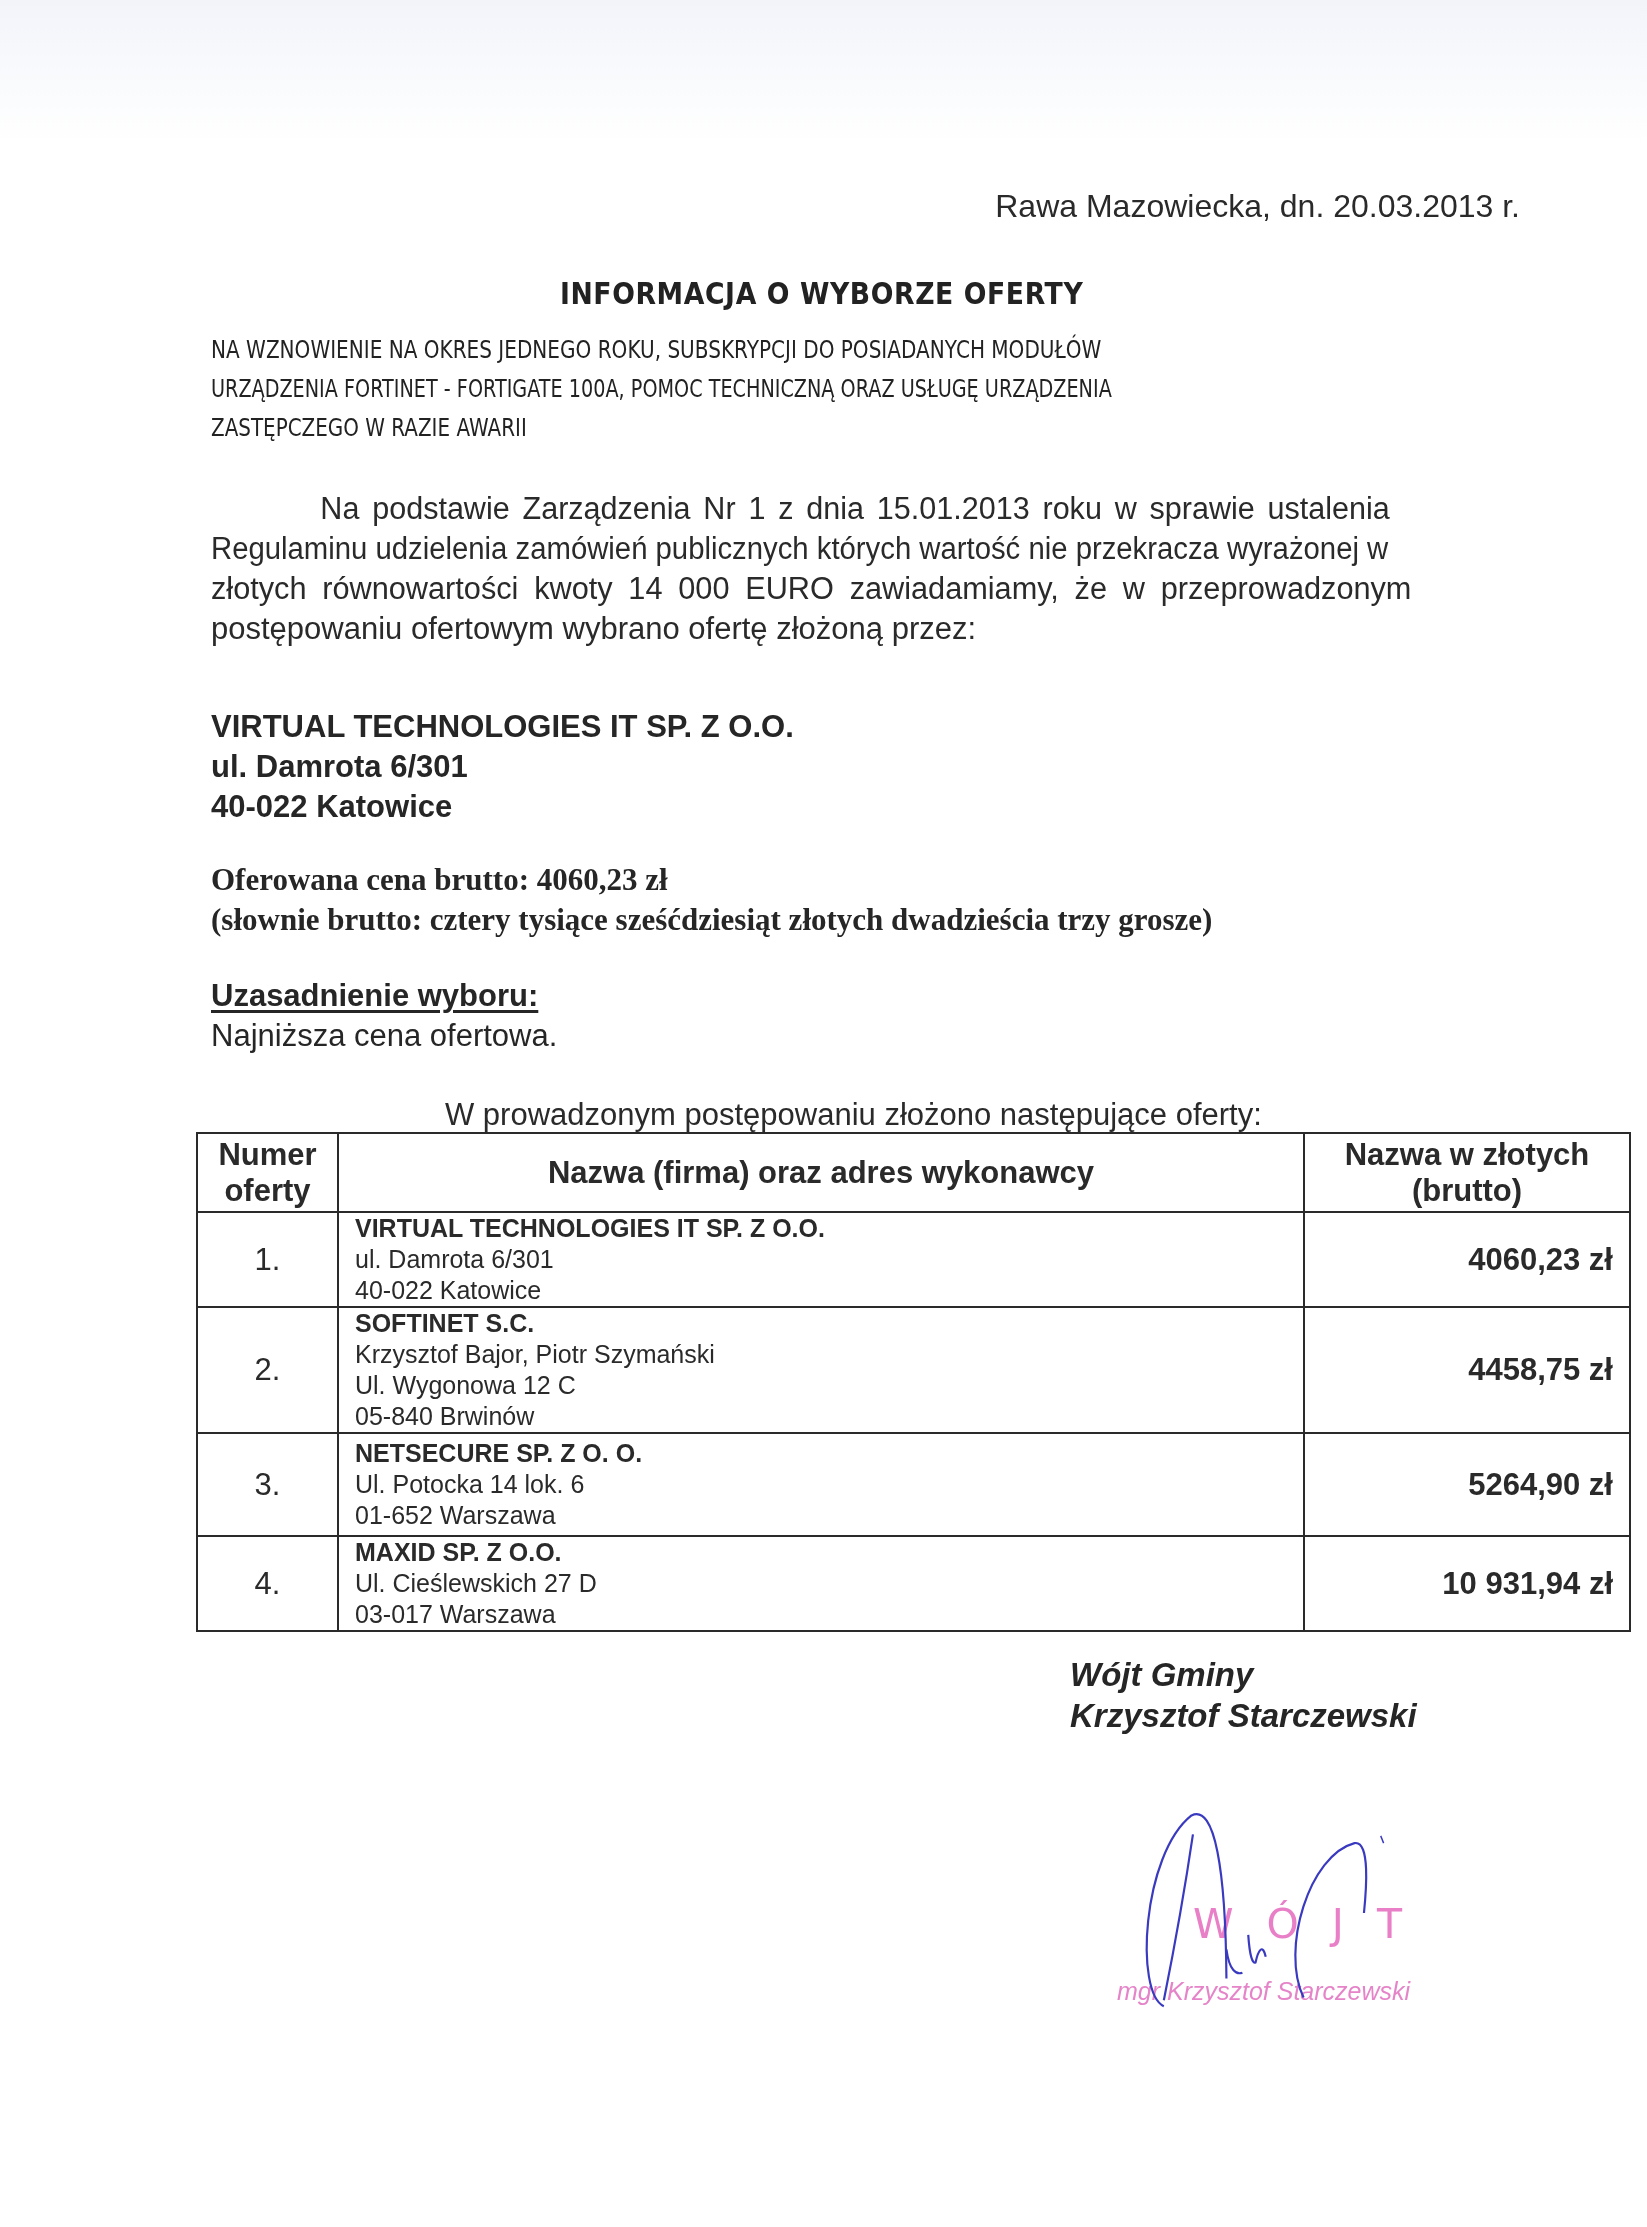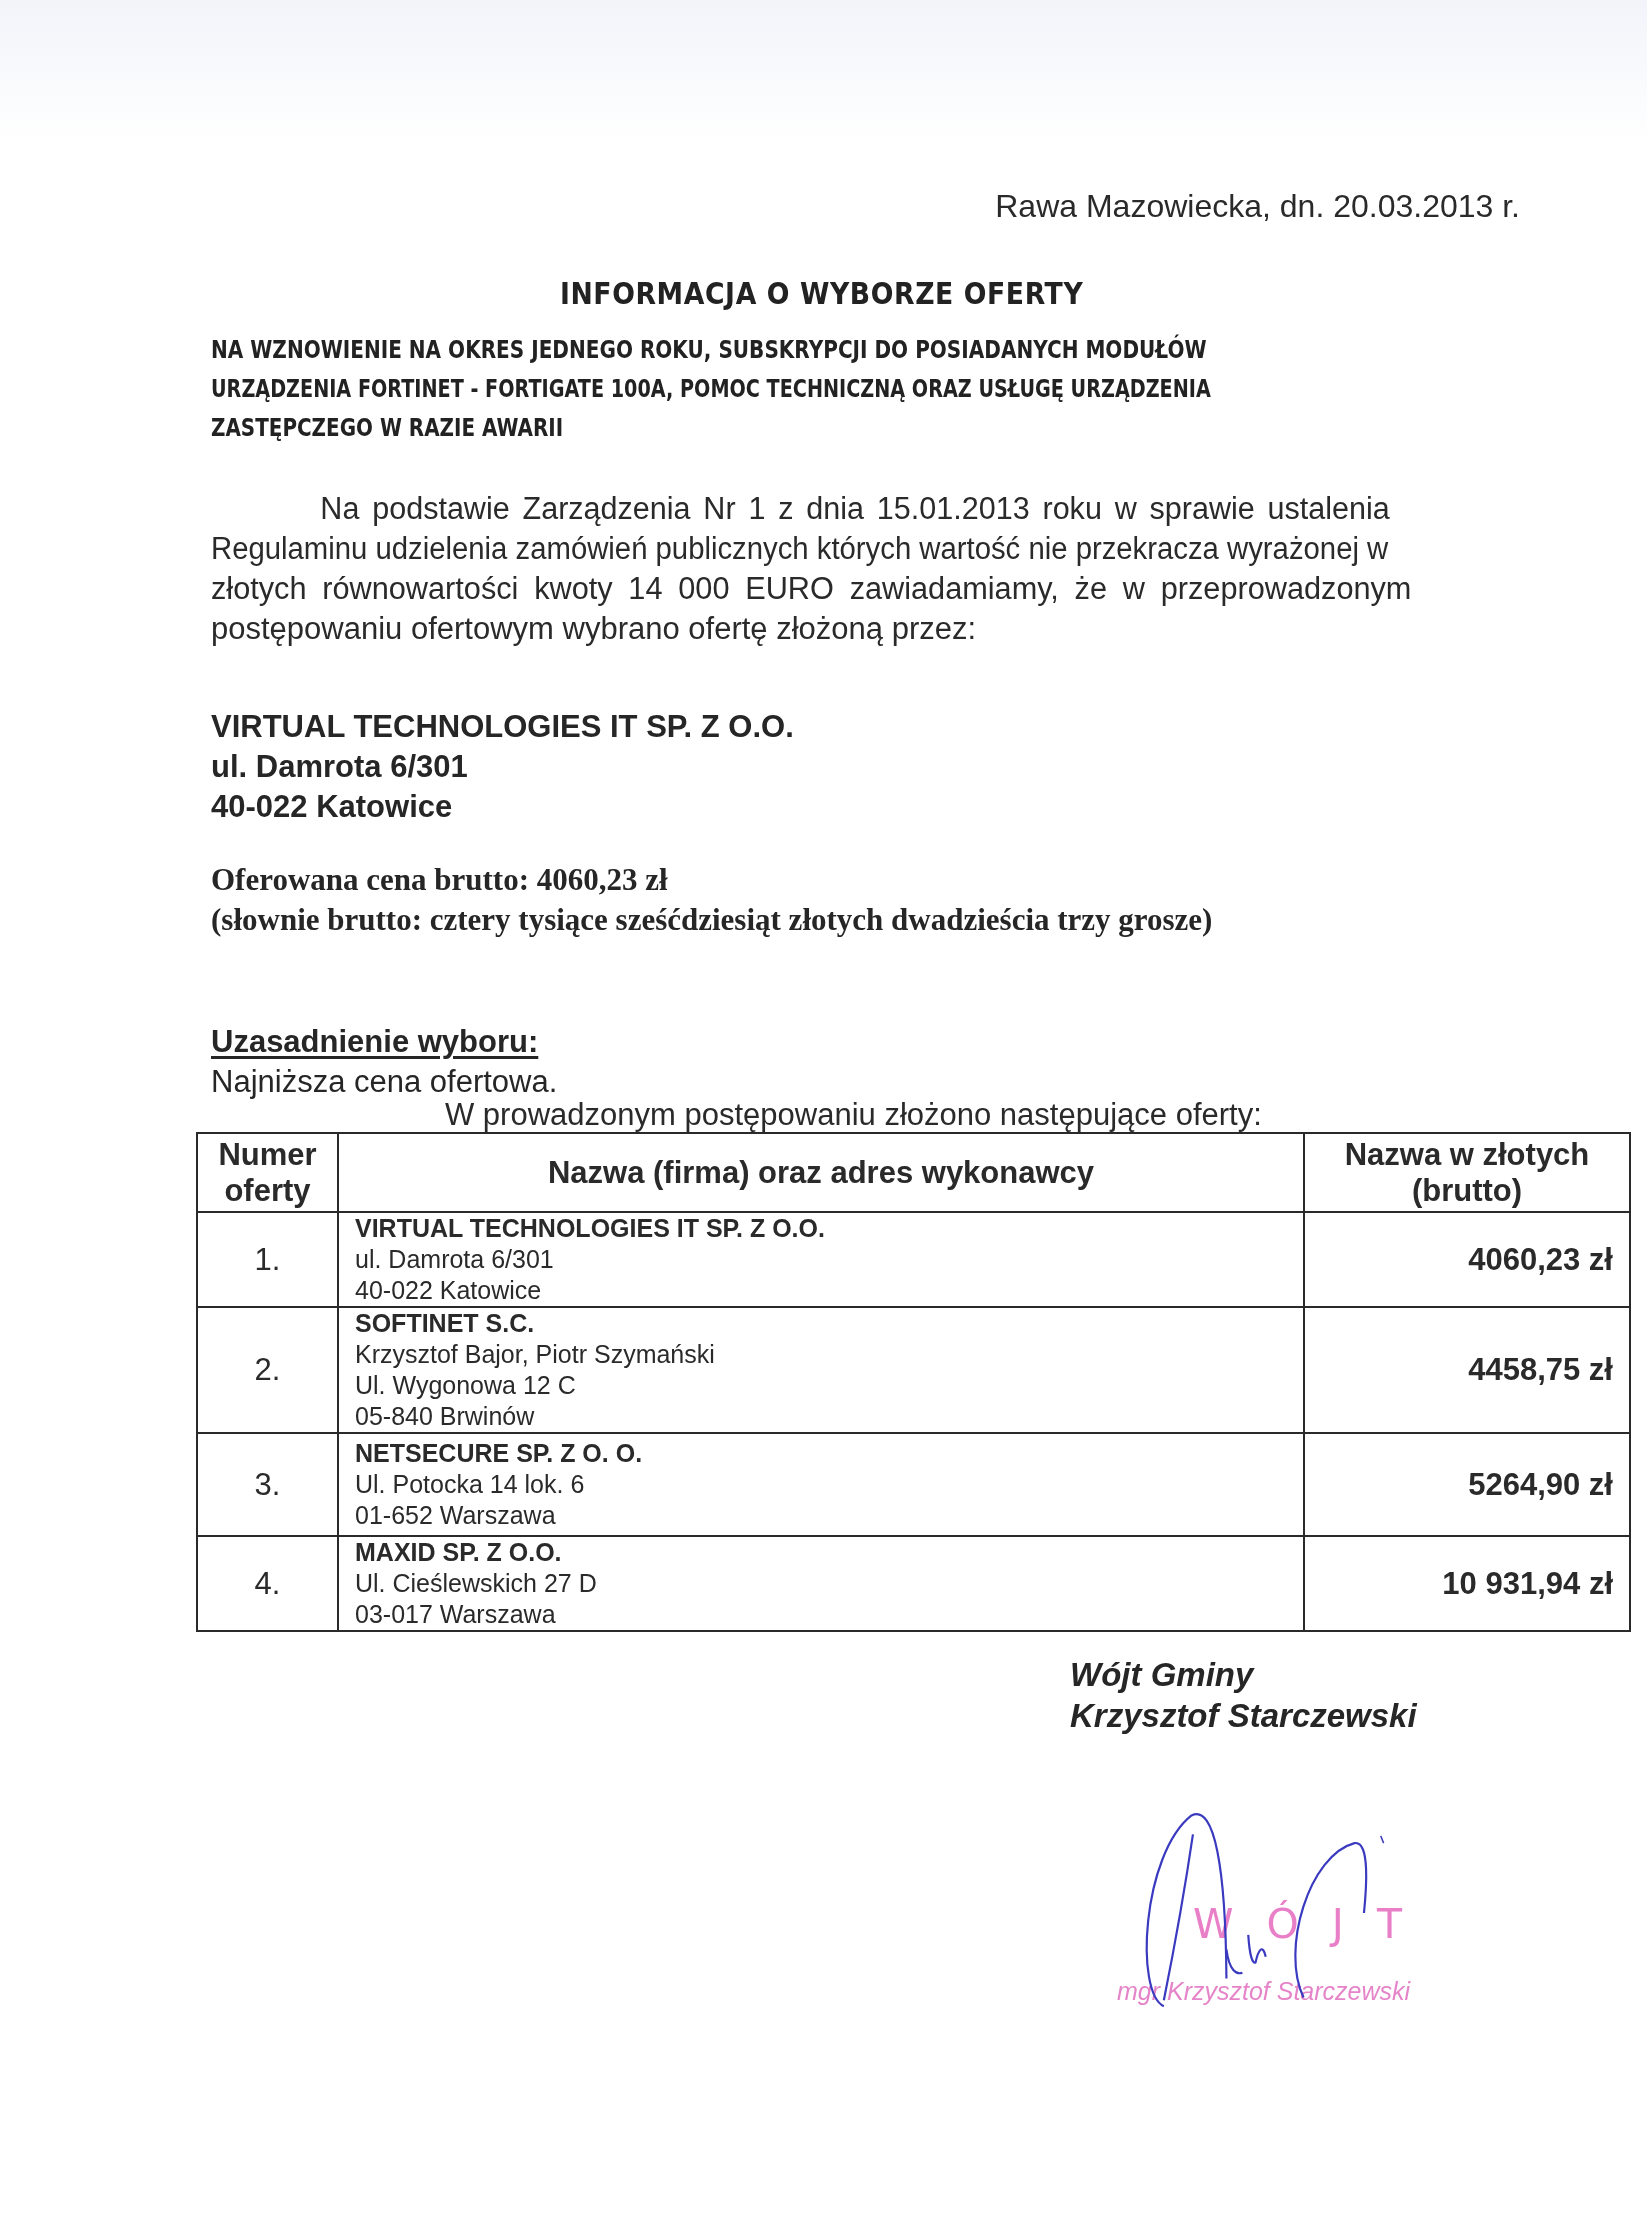--- a/index.html
+++ b/index.html
@@ -12,42 +12,42 @@
   .date-line {
     right: 128px; top: 188px; font-size: 32px; letter-spacing: 0px; color: #2a2a2a;
   }
   .title {
     left: 0; width: 1648px; top: 275px; text-align: center;
     font-family: "DejaVu Sans", sans-serif; font-weight: bold; font-size: 31px;
     transform: scaleX(0.86); transform-origin: 807px 0; letter-spacing: 0.7px; color: #222;
   }
   .subtitle {
     left: 211px; width: 1349px; top: 331px;
-    font-family: "DejaVu Sans", sans-serif; font-weight: bold; font-size: 24px; line-height: 39px;
+    font-family: "DejaVu Sans", sans-serif; font-weight: normal; font-size: 24px; line-height: 39px;
     color: #222; text-align: justify;
   }
   .subtitle span { display: block; white-space: nowrap; transform-origin: 0 0; }
   .para {
     left: 211px; width: 1347px; top: 489px; font-size: 31px; line-height: 40px; color: #2a2a2a;
     text-align: justify;
   }
   .para .line { display: block; white-space: nowrap; transform-origin: 0 0; }
   .para .indent { padding-left: 111px; }
   .bold-block {
     left: 211px; top: 707px; font-weight: bold; font-size: 31px; line-height: 40px; color: #262626;
   }
   .bold-block div { white-space: nowrap; }
   .price-block {
     left: 211px; top: 860px; font-weight: bold; font-size: 31px; line-height: 40px; color: #262626;
   }
   .price-block div { white-space: nowrap; font-family: Liberation Serif, serif; }
   .justif {
     left: 211px; top: 976px; font-size: 31px; line-height: 40px; color: #262626;
   }
-  .justif .head { font-weight: bold; text-decoration: underline; text-decoration-thickness: 2.9px; text-underline-offset: 4.4px; margin-top: 46px; }
+  .justif .head { font-weight: bold; text-decoration: underline; text-decoration-thickness: 2.9px; text-underline-offset: 4.4px; }
   .caption {
     left: 445px; top: 1097px; font-size: 31px; color: #2a2a2a; white-space: nowrap;
   }
   table.offers {
     position: absolute; left: 196px; top: 1132px; width: 1433px;
     border-collapse: collapse; table-layout: fixed; border-radius: 12px;
   }
   table.offers td, table.offers th {
     border: 2.2px solid #2a2a2a; padding: 0; vertical-align: middle;
   }

